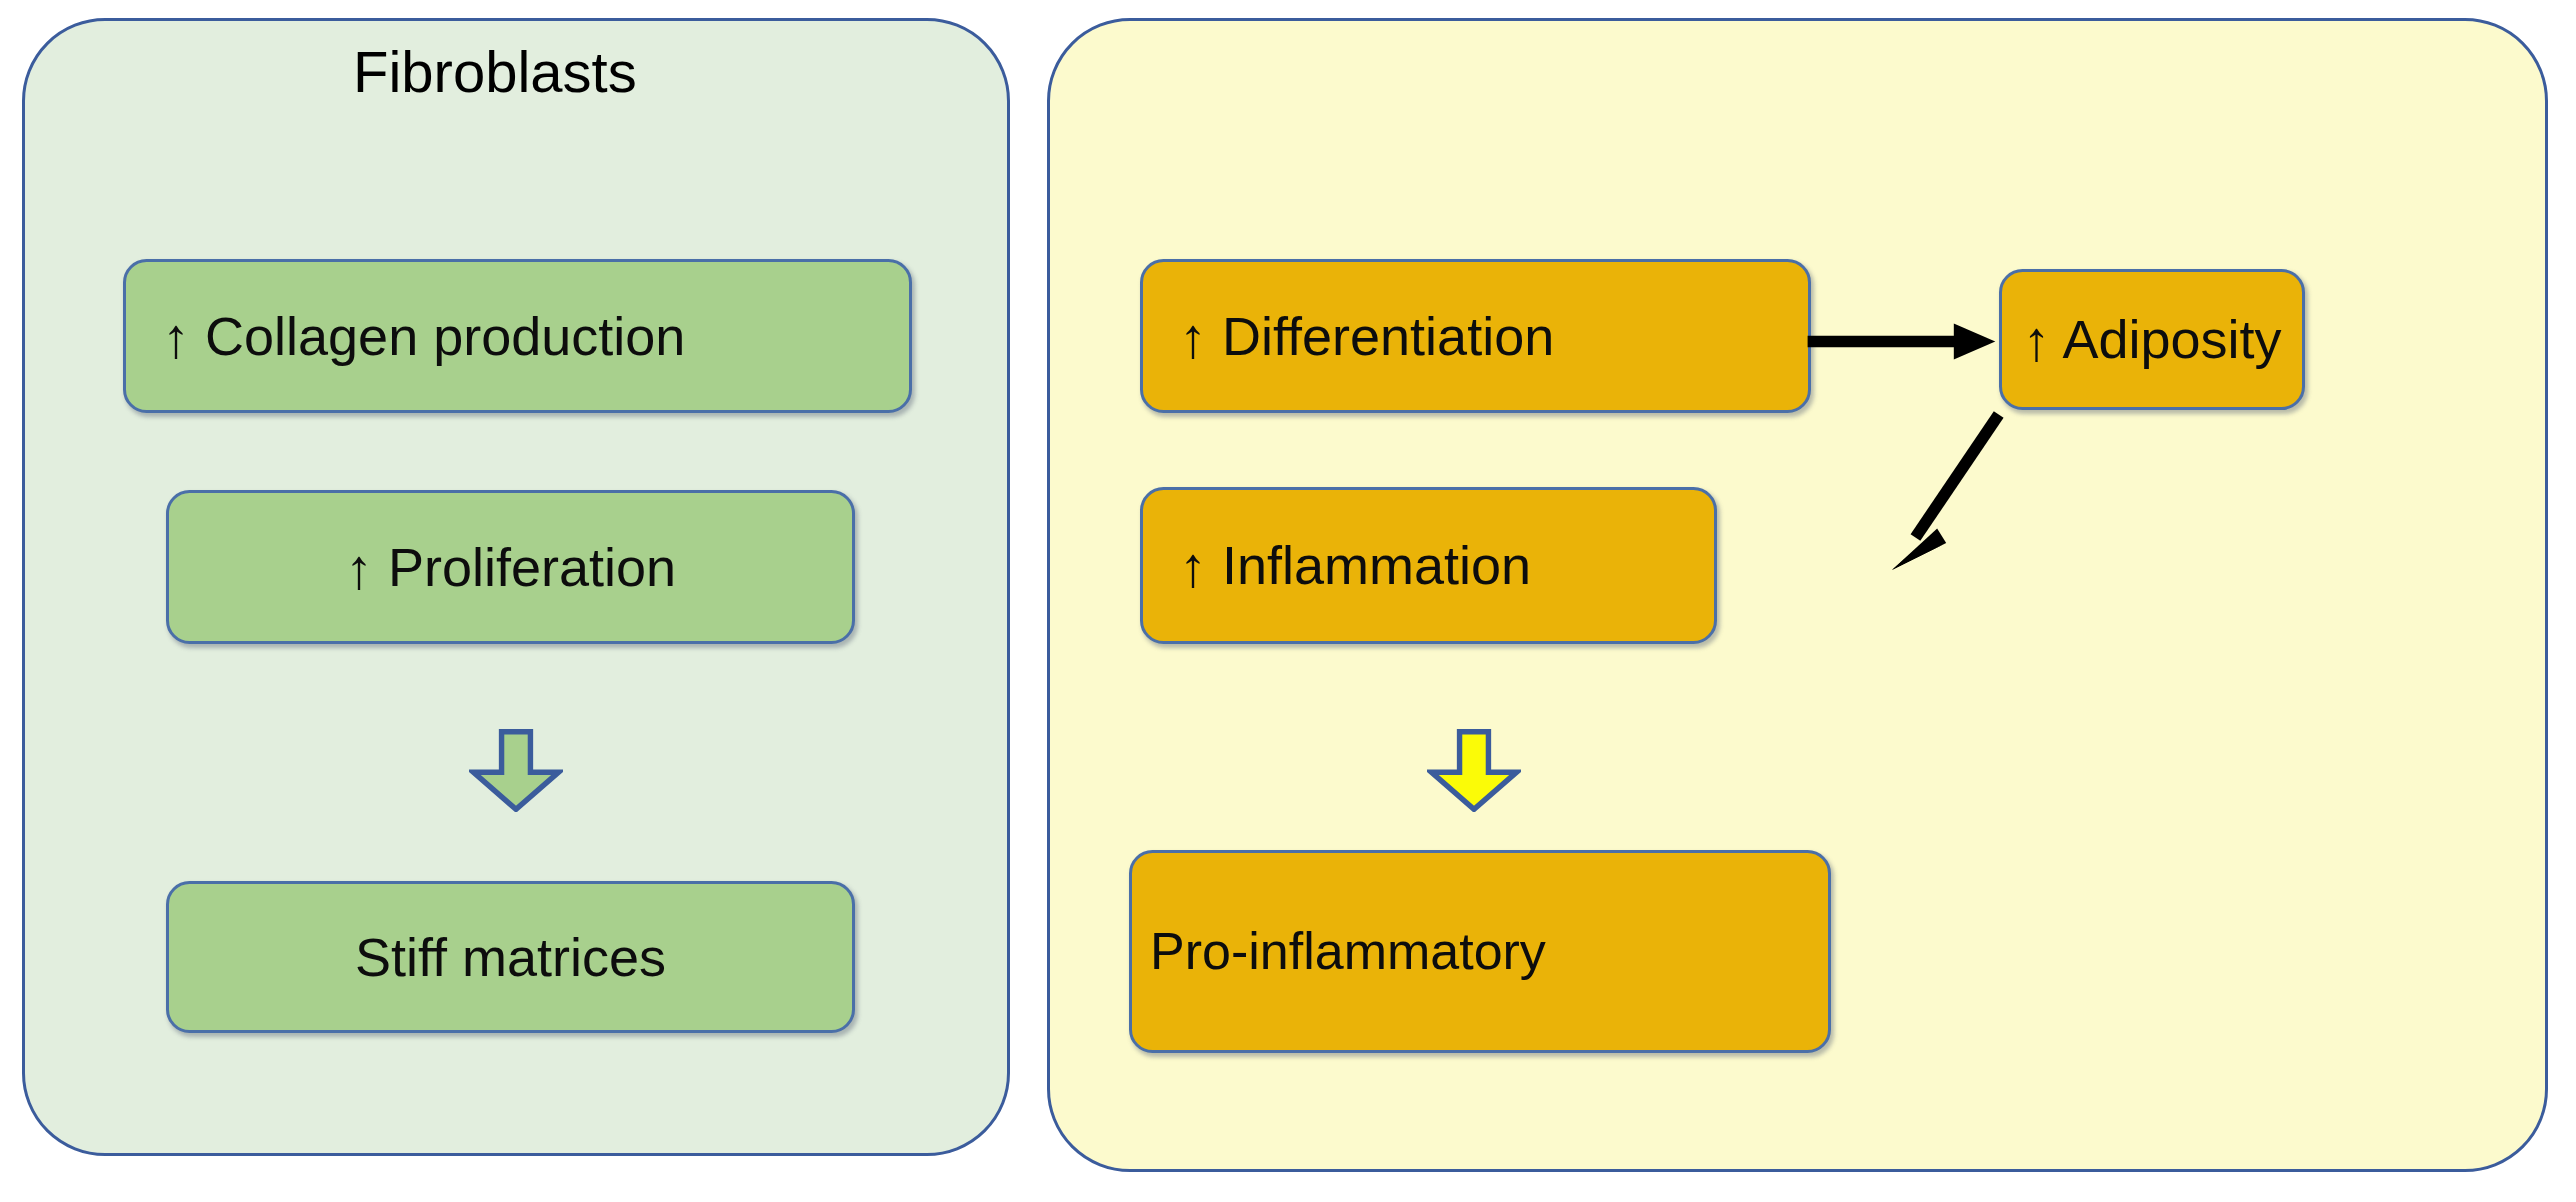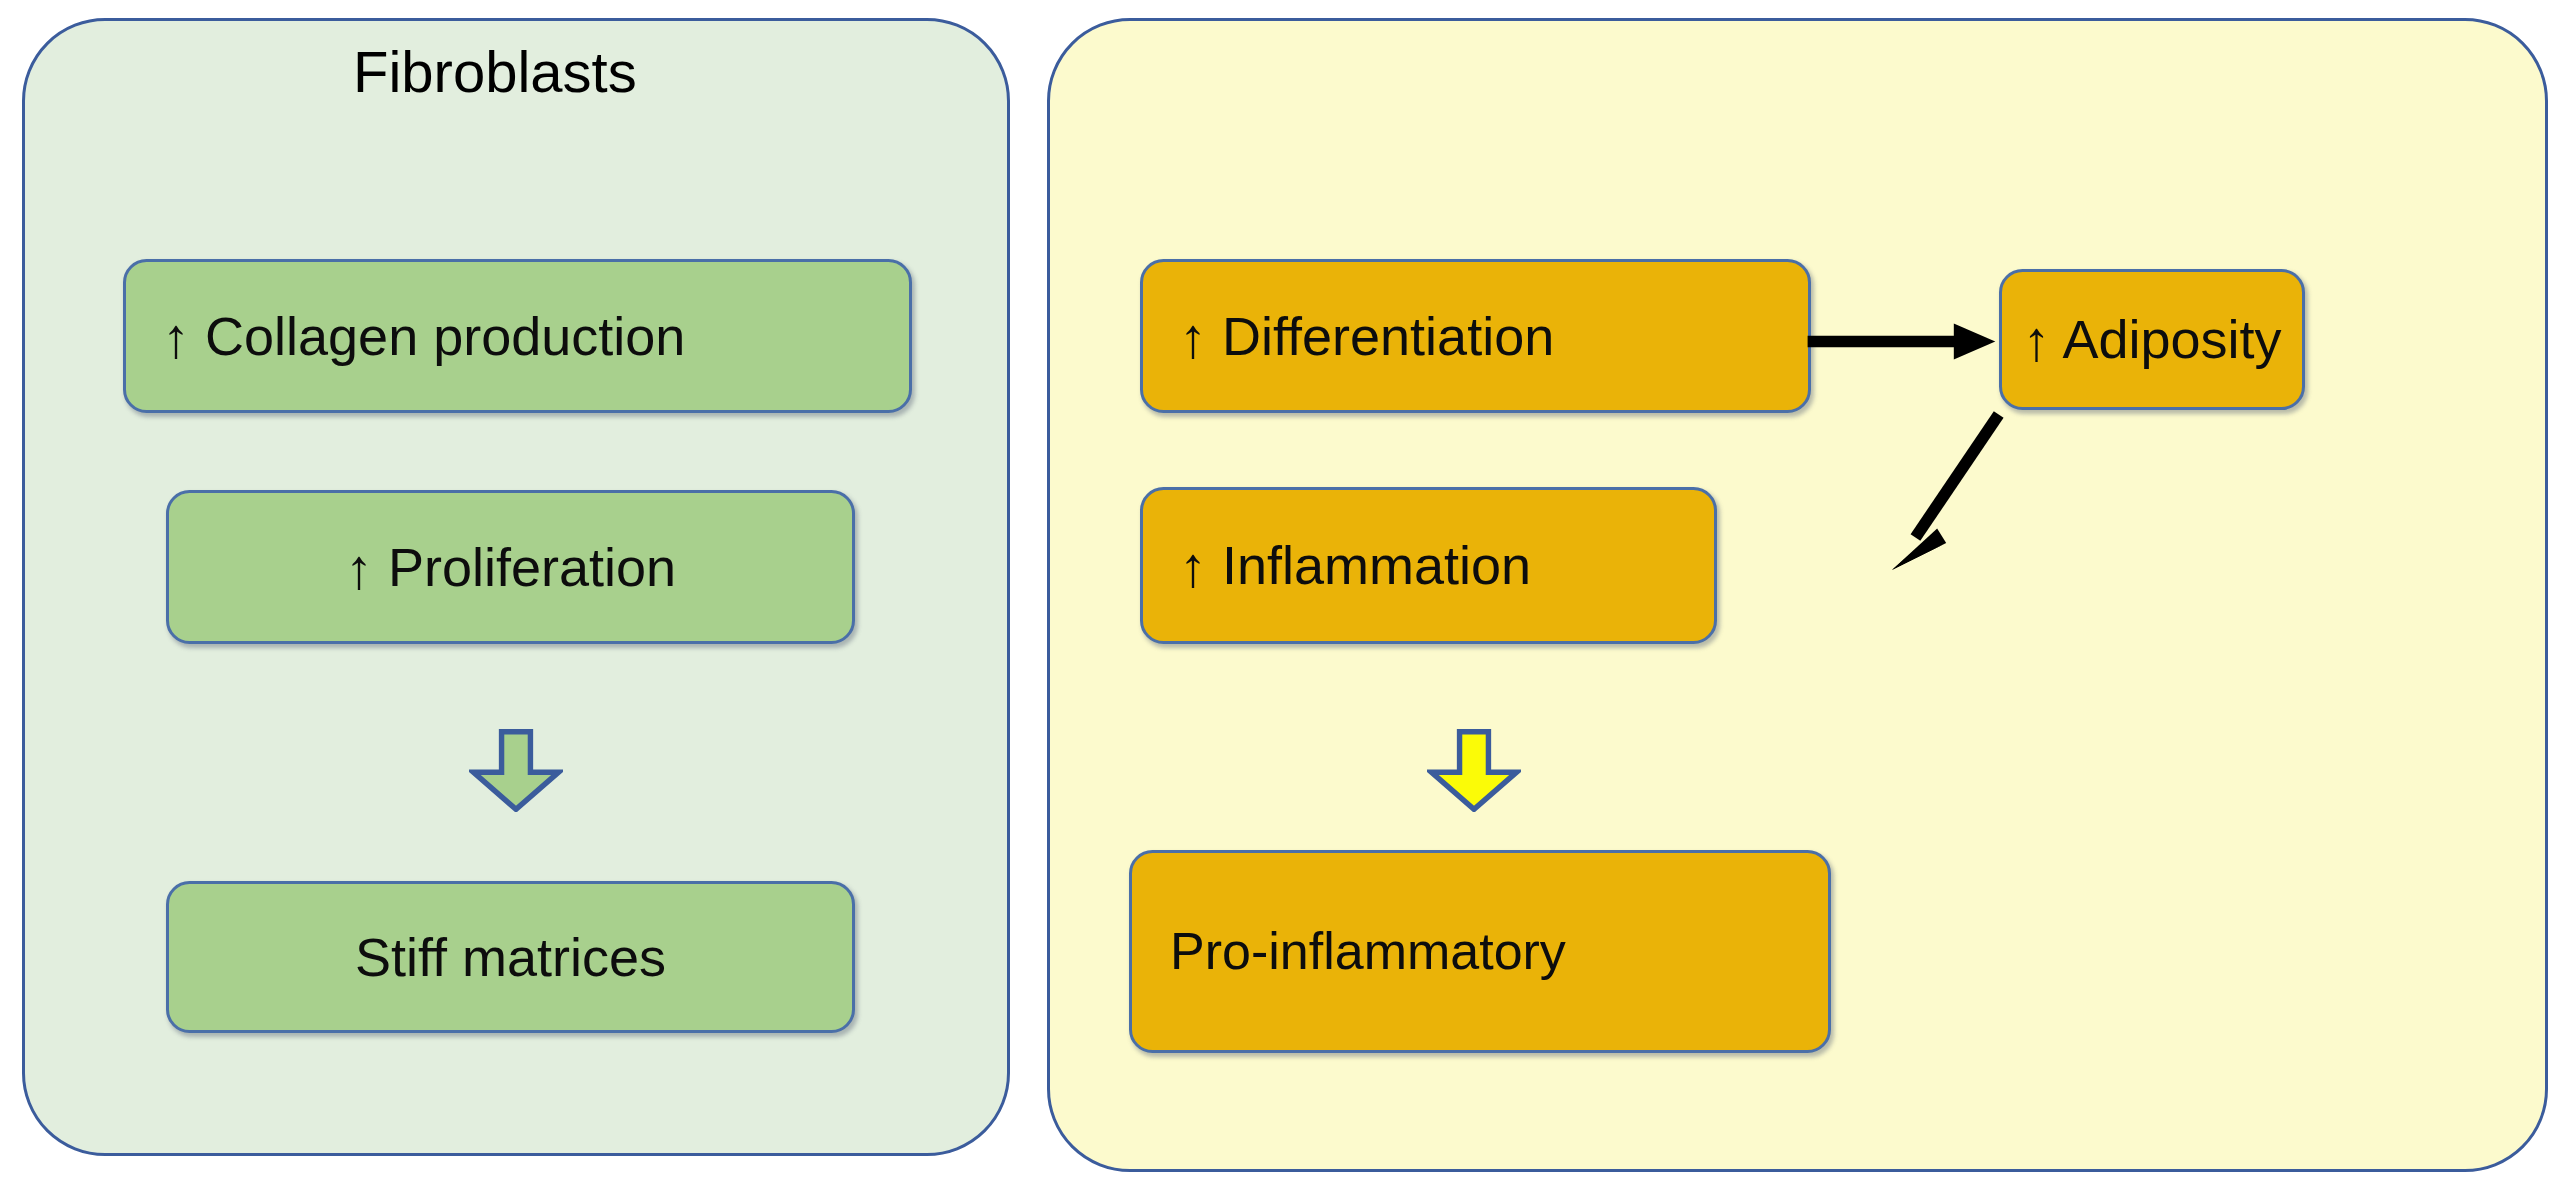--- a/index.html
+++ b/index.html
@@ -67,21 +67,21 @@
   }
   .node.green  { background: #a8d08d; }
   .node.yellow { background: #eab308; }
 
   .node .node-text {
     display: block;
     width: 100%;
   }
   .node.center .node-text { text-align: center; }
   .node.lead   { padding-left: 36px; }
-  .node.pad    { padding-left: 38px; padding-right: 22px; }
+  .node.pad    { padding-left: 18px; padding-right: 22px; }
 
   .arrow-glyph {
     font-size: 56px;
     line-height: 1;
     display: inline-block;
     vertical-align: -1.8px;
   }
 
   
   .n-collagen     { left: 123px;  top: 259px;  width: 789px; height: 154px; }

